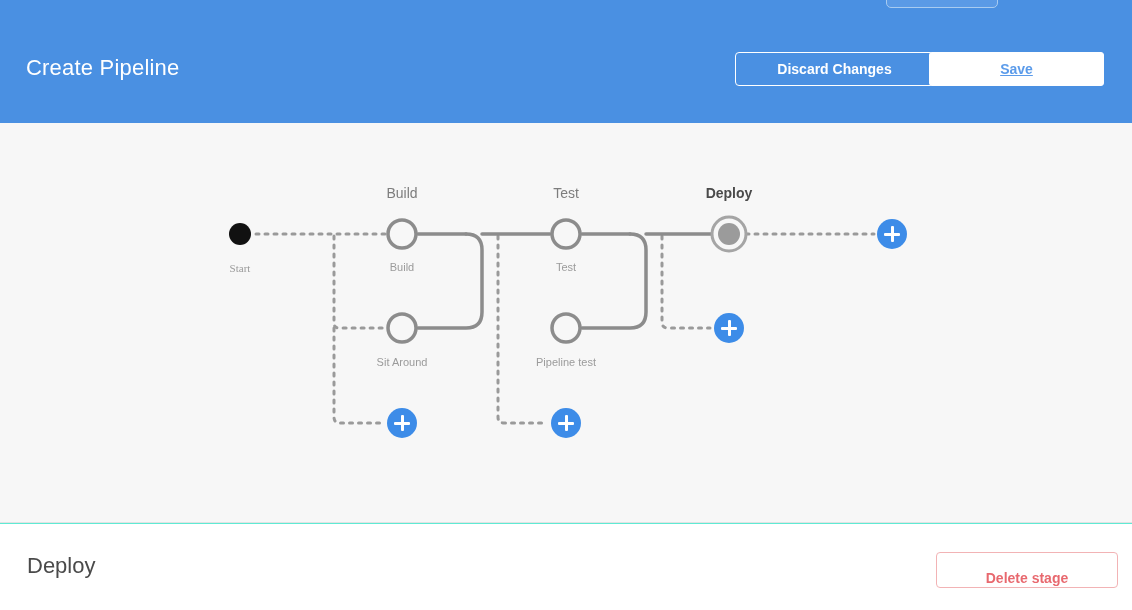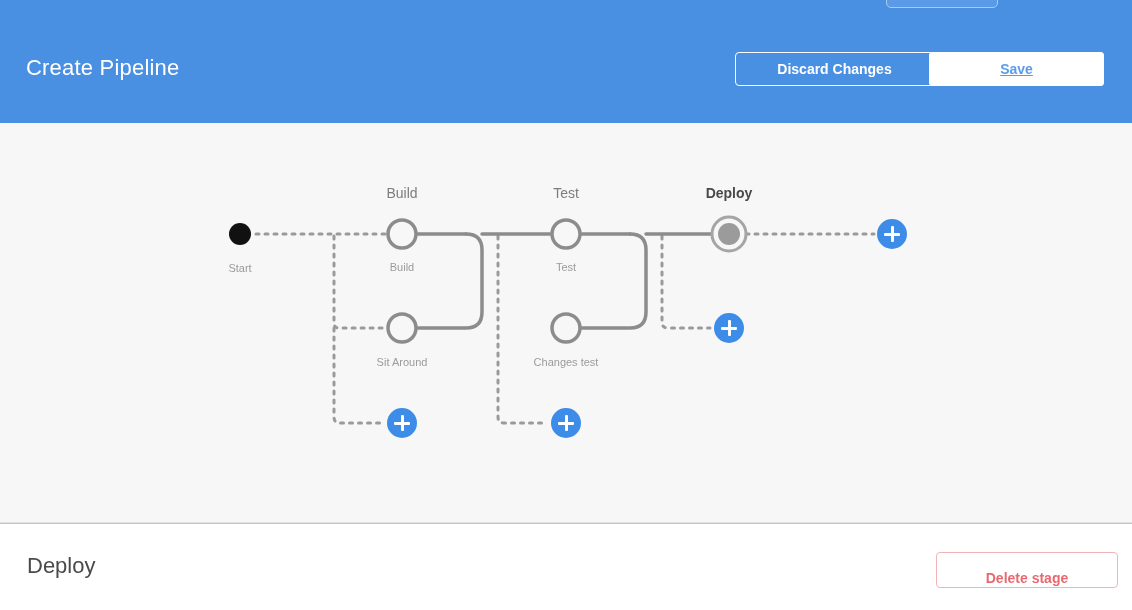--- a/index.html
+++ b/index.html
@@ -11,21 +11,21 @@
     width: 1132px;
     height: 610px;
     overflow: hidden;
     font-family: "Liberation Sans", sans-serif;
     -webkit-font-smoothing: antialiased;
   }
   .app {
     position: relative;
     width: 1132px;
     height: 610px;
-    background: #fdba74;
+    background: #5eead4;
   }
 
   
   .header {
     position: absolute;
     left: 0;
     top: 0;
     width: 1132px;
     height: 123px;
     background: #4a90e2;
@@ -125,20 +125,21 @@
     color: #4a4a4a;
     font-weight: bold;
   }
   .node-label-bottom {
     font-size: 11px;
     color: #9b9b9b;
   }
   .node-label-start {
     font-size: 11px;
     color: #9b9b9b;
+    font-family: Liberation Serif, serif;
   }
 
   .add-btn {
     position: absolute;
     width: 30px;
     height: 30px;
     border-radius: 50%;
     background: #3d8ce8;
     border: none;
     padding: 0;
@@ -276,21 +277,21 @@
     <div class="node-hit" style="left:729px; top:111px;"></div>
 
     <div class="node-label-start" style="left:240px; top:139px;">Start</div>
 
     <div class="node-label-top" style="left:402px; top:62px;">Build</div>
     <div class="node-label-bottom" style="left:402px; top:138px;">Build</div>
     <div class="node-label-bottom" style="left:402px; top:233px;">Sit Around</div>
 
     <div class="node-label-top" style="left:566px; top:62px;">Test</div>
     <div class="node-label-bottom" style="left:566px; top:138px;">Test</div>
-    <div class="node-label-bottom" style="left:566px; top:233px;">Changes test</div>
+    <div class="node-label-bottom" style="left:566px; top:233px;">Pipeline test</div>
 
     <div class="node-label-top selected" style="left:729px; top:62px;">Deploy</div>
 
     <button class="add-btn" style="left:892px; top:111px;">
       <span class="plus-h"></span>
       <span class="plus-v"></span>
     </button>
     <button class="add-btn" style="left:729px; top:205px;">
       <span class="plus-h"></span>
       <span class="plus-v"></span>

